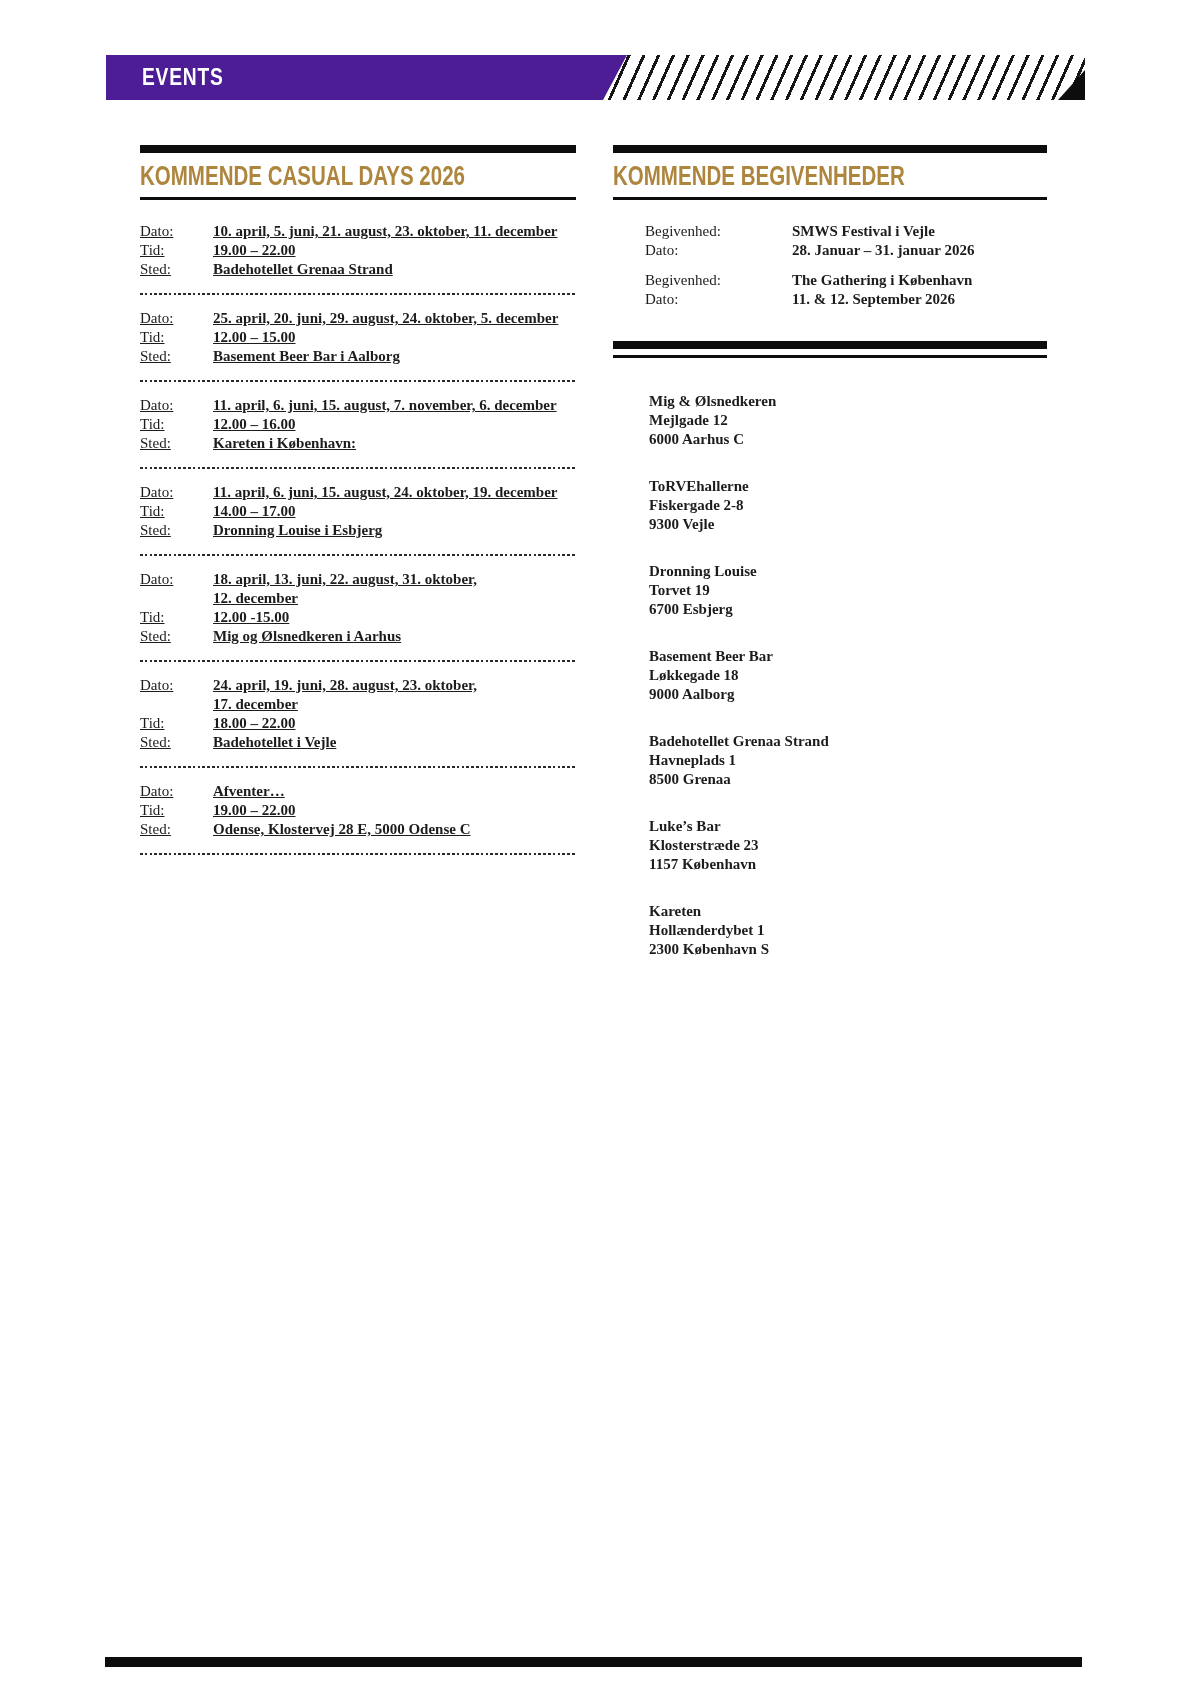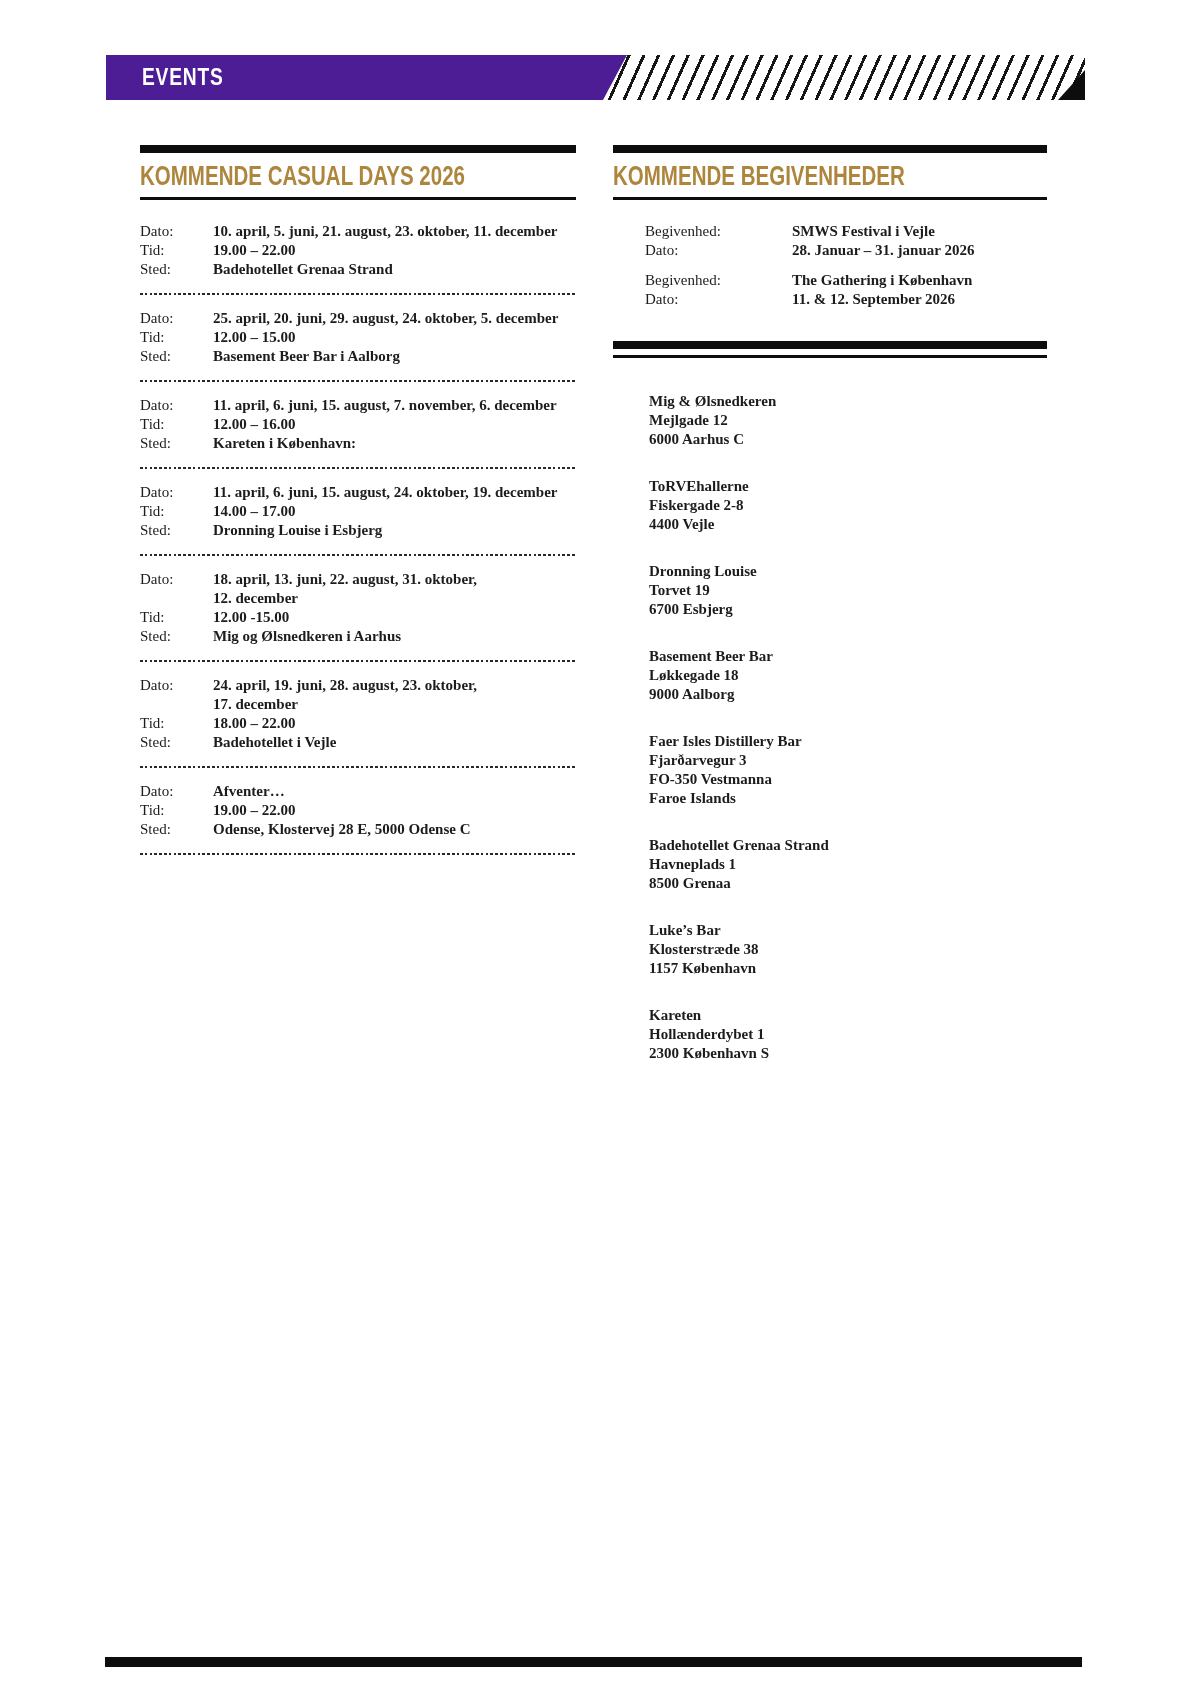--- a/index.html
+++ b/index.html
@@ -26,21 +26,21 @@
     color:#ffffff;font-family:"Liberation Sans","DejaVu Sans",sans-serif;
     font-weight:bold;font-size:24px;letter-spacing:1px;white-space:nowrap;
   }
   .banner-tri{
     position:absolute;right:0;bottom:0;width:27px;height:30px;background:#0d0d0d;z-index:3;
     clip-path:polygon(0 100%,100% 100%,100% 0);
   }
 
   
   .col{position:absolute;top:145px;font-size:15px;line-height:19px;}
-  .col-left{left:140px;width:436px;}
+  .col-left{left:140px;width:436px;text-decoration:underline;}
   .col-right{left:613px;width:434px;}
 
   .bar-thick{height:8px;background:#0d0d0d;}
   .bar-thin{height:3px;background:#0d0d0d;margin-top:6px;}
   .sec-title{
     margin:8px 0 0;color:#ad853c;
     font-family:"Liberation Sans","DejaVu Sans",sans-serif;
     font-weight:bold;font-size:27px;line-height:30px;
   }
   .cond{display:inline-block;transform:scaleX(0.76);transform-origin:left center;white-space:nowrap;}
@@ -248,50 +248,44 @@
     <div class="partners">
       <div class="partner">
         <span class="pline">Mig &amp; Ølsnedkeren</span>
         <span class="pline">Mejlgade 12</span>
         <span class="pline">6000 Aarhus C</span>
         <span class="pline"></span>
       </div>
       <div class="partner">
         <span class="pline">ToRVEhallerne</span>
         <span class="pline">Fiskergade 2-8</span>
-        <span class="pline">4400 Vejle</span>
+        <span class="pline">9300 Vejle</span>
         <span class="pline"></span>
       </div>
       <div class="partner">
         <span class="pline">Dronning Louise</span>
         <span class="pline">Torvet 19</span>
         <span class="pline">6700 Esbjerg</span>
         <span class="pline"></span>
       </div>
       <div class="partner">
         <span class="pline">Basement Beer Bar</span>
         <span class="pline">Løkkegade 18</span>
         <span class="pline">9000 Aalborg</span>
         <span class="pline"></span>
       </div>
       <div class="partner">
-        <span class="pline">Faer Isles Distillery Bar</span>
-        <span class="pline">Fjarðarvegur 3</span>
-        <span class="pline">FO-350 Vestmanna</span>
-        <span class="pline">Faroe Islands</span>
-      </div>
-      <div class="partner">
         <span class="pline">Badehotellet Grenaa Strand</span>
         <span class="pline">Havneplads 1</span>
         <span class="pline">8500 Grenaa</span>
         <span class="pline"></span>
       </div>
       <div class="partner">
         <span class="pline">Luke’s Bar</span>
-        <span class="pline">Klosterstræde 38</span>
+        <span class="pline">Klosterstræde 23</span>
         <span class="pline">1157 København</span>
         <span class="pline"></span>
       </div>
       <div class="partner">
         <span class="pline">Kareten</span>
         <span class="pline">Hollænderdybet 1</span>
         <span class="pline">2300 København S</span>
         <span class="pline"></span>
       </div>
     </div>

